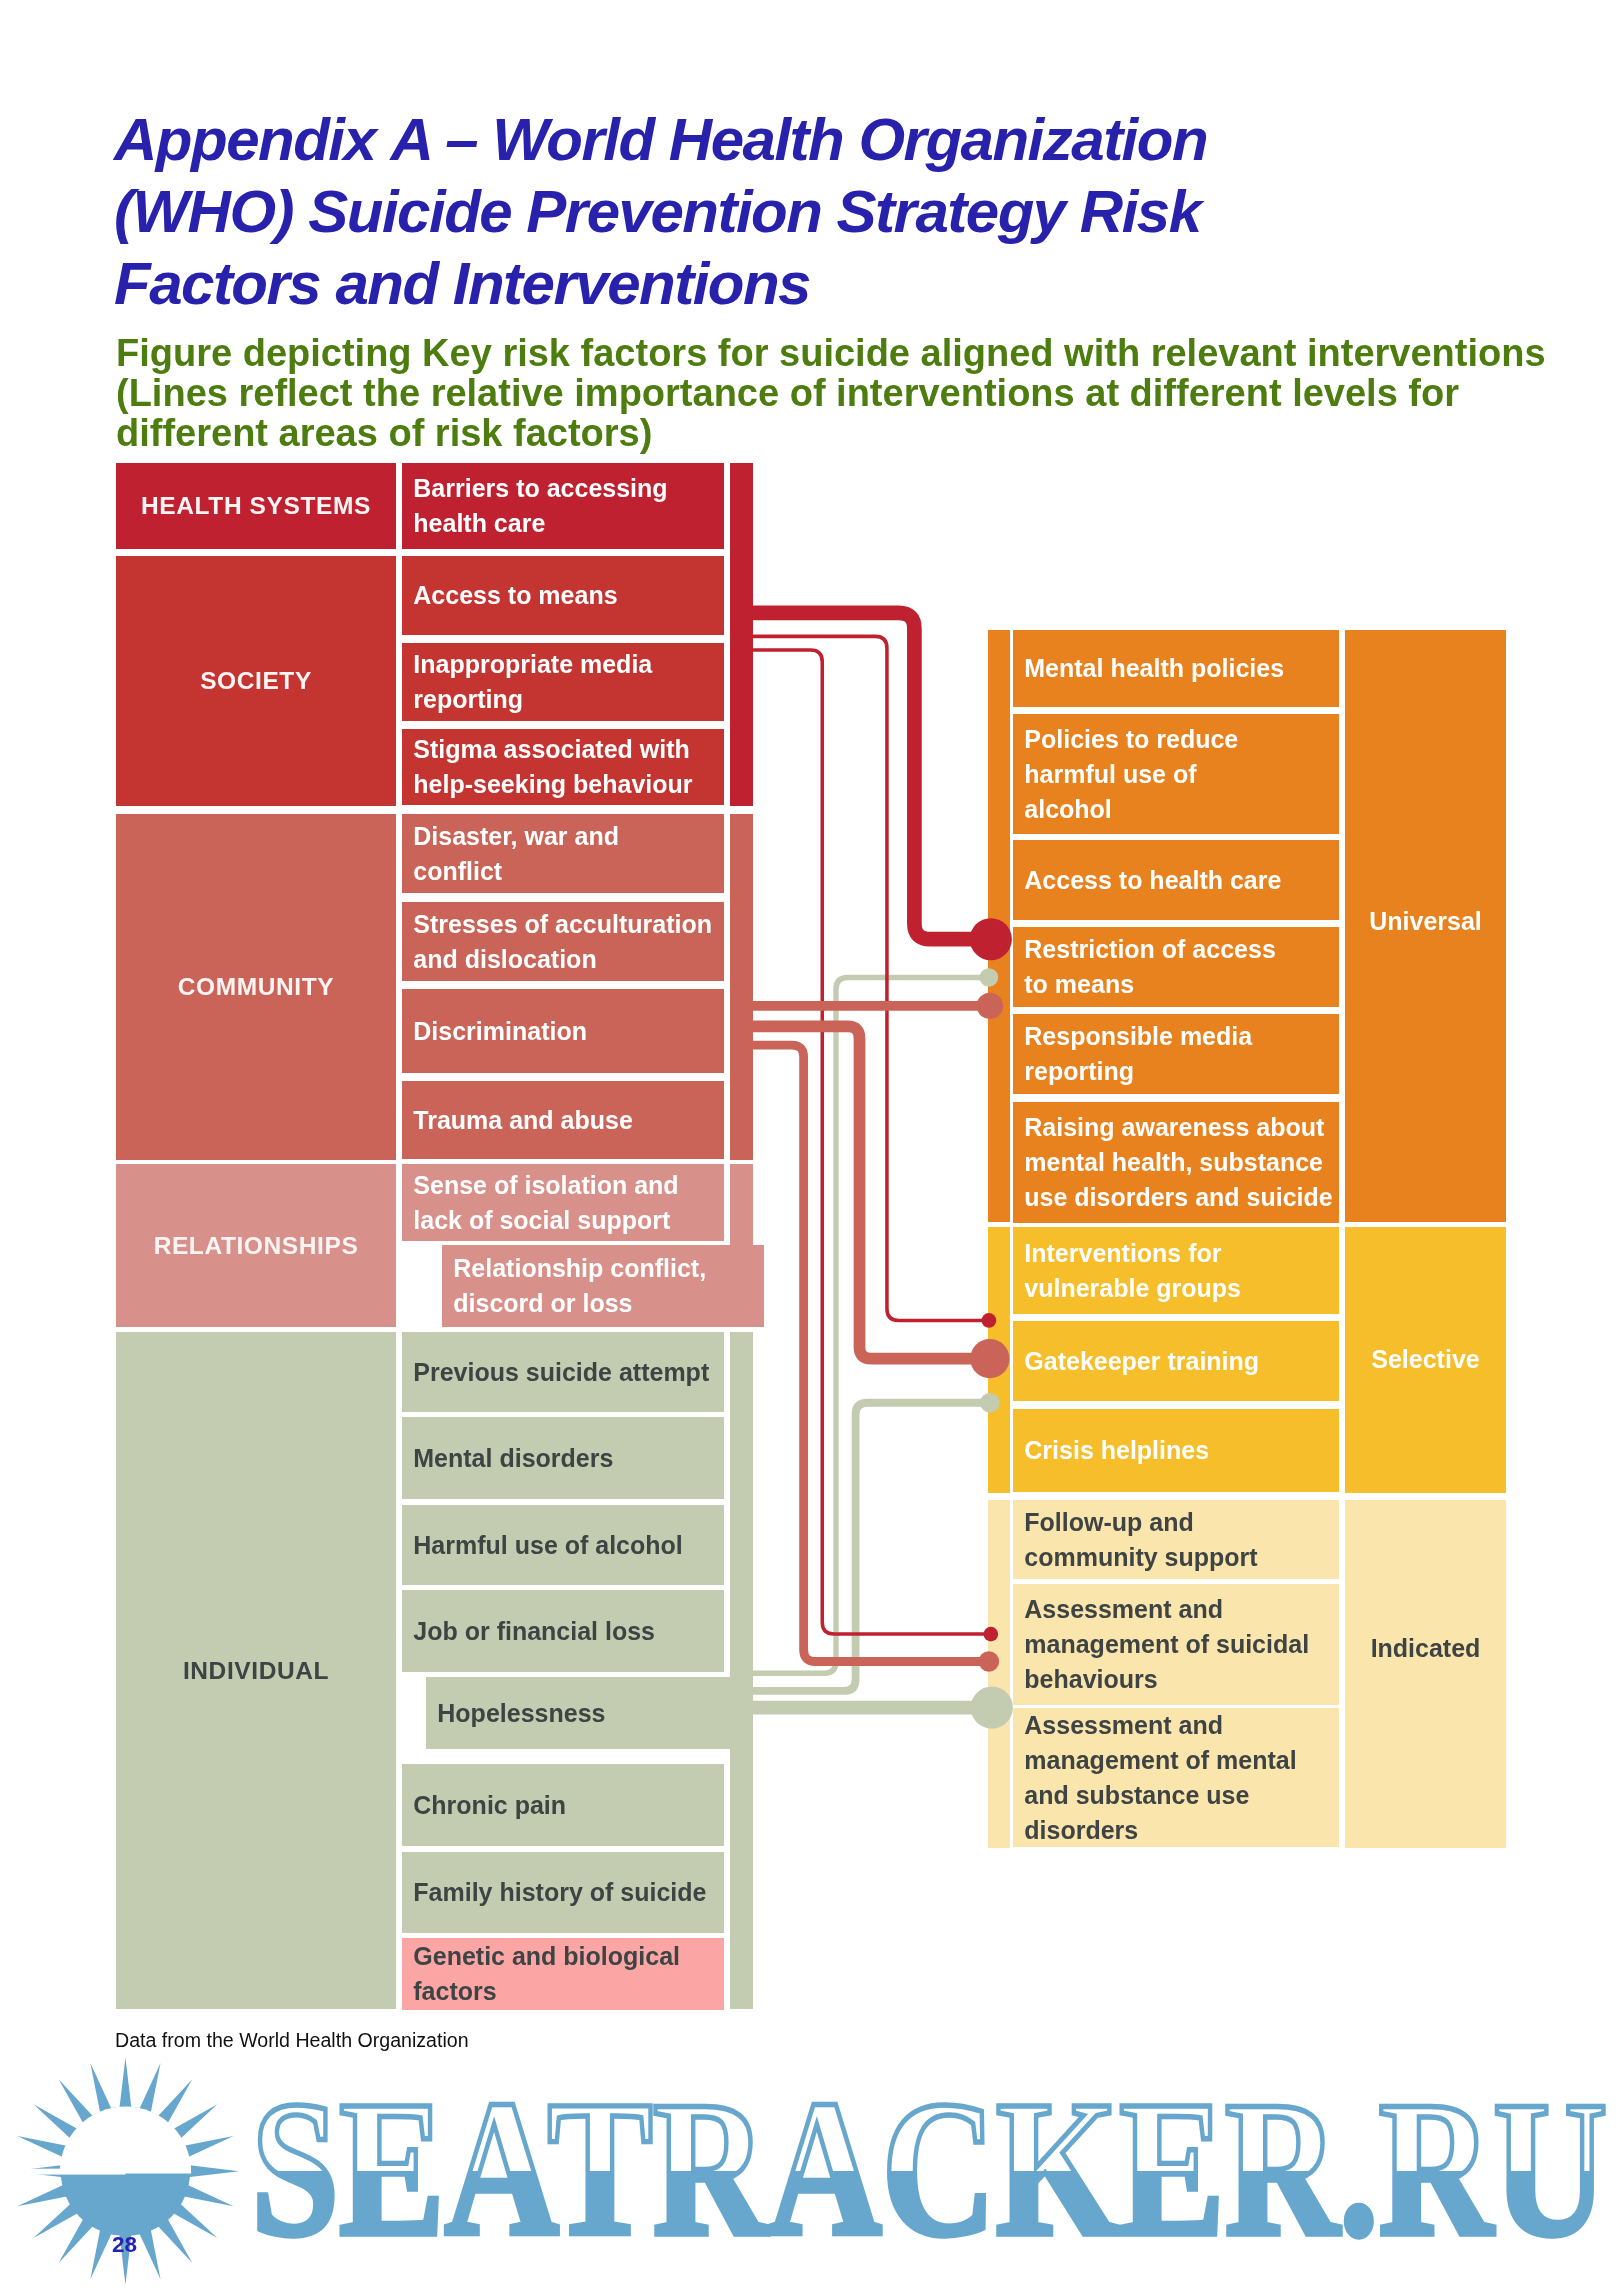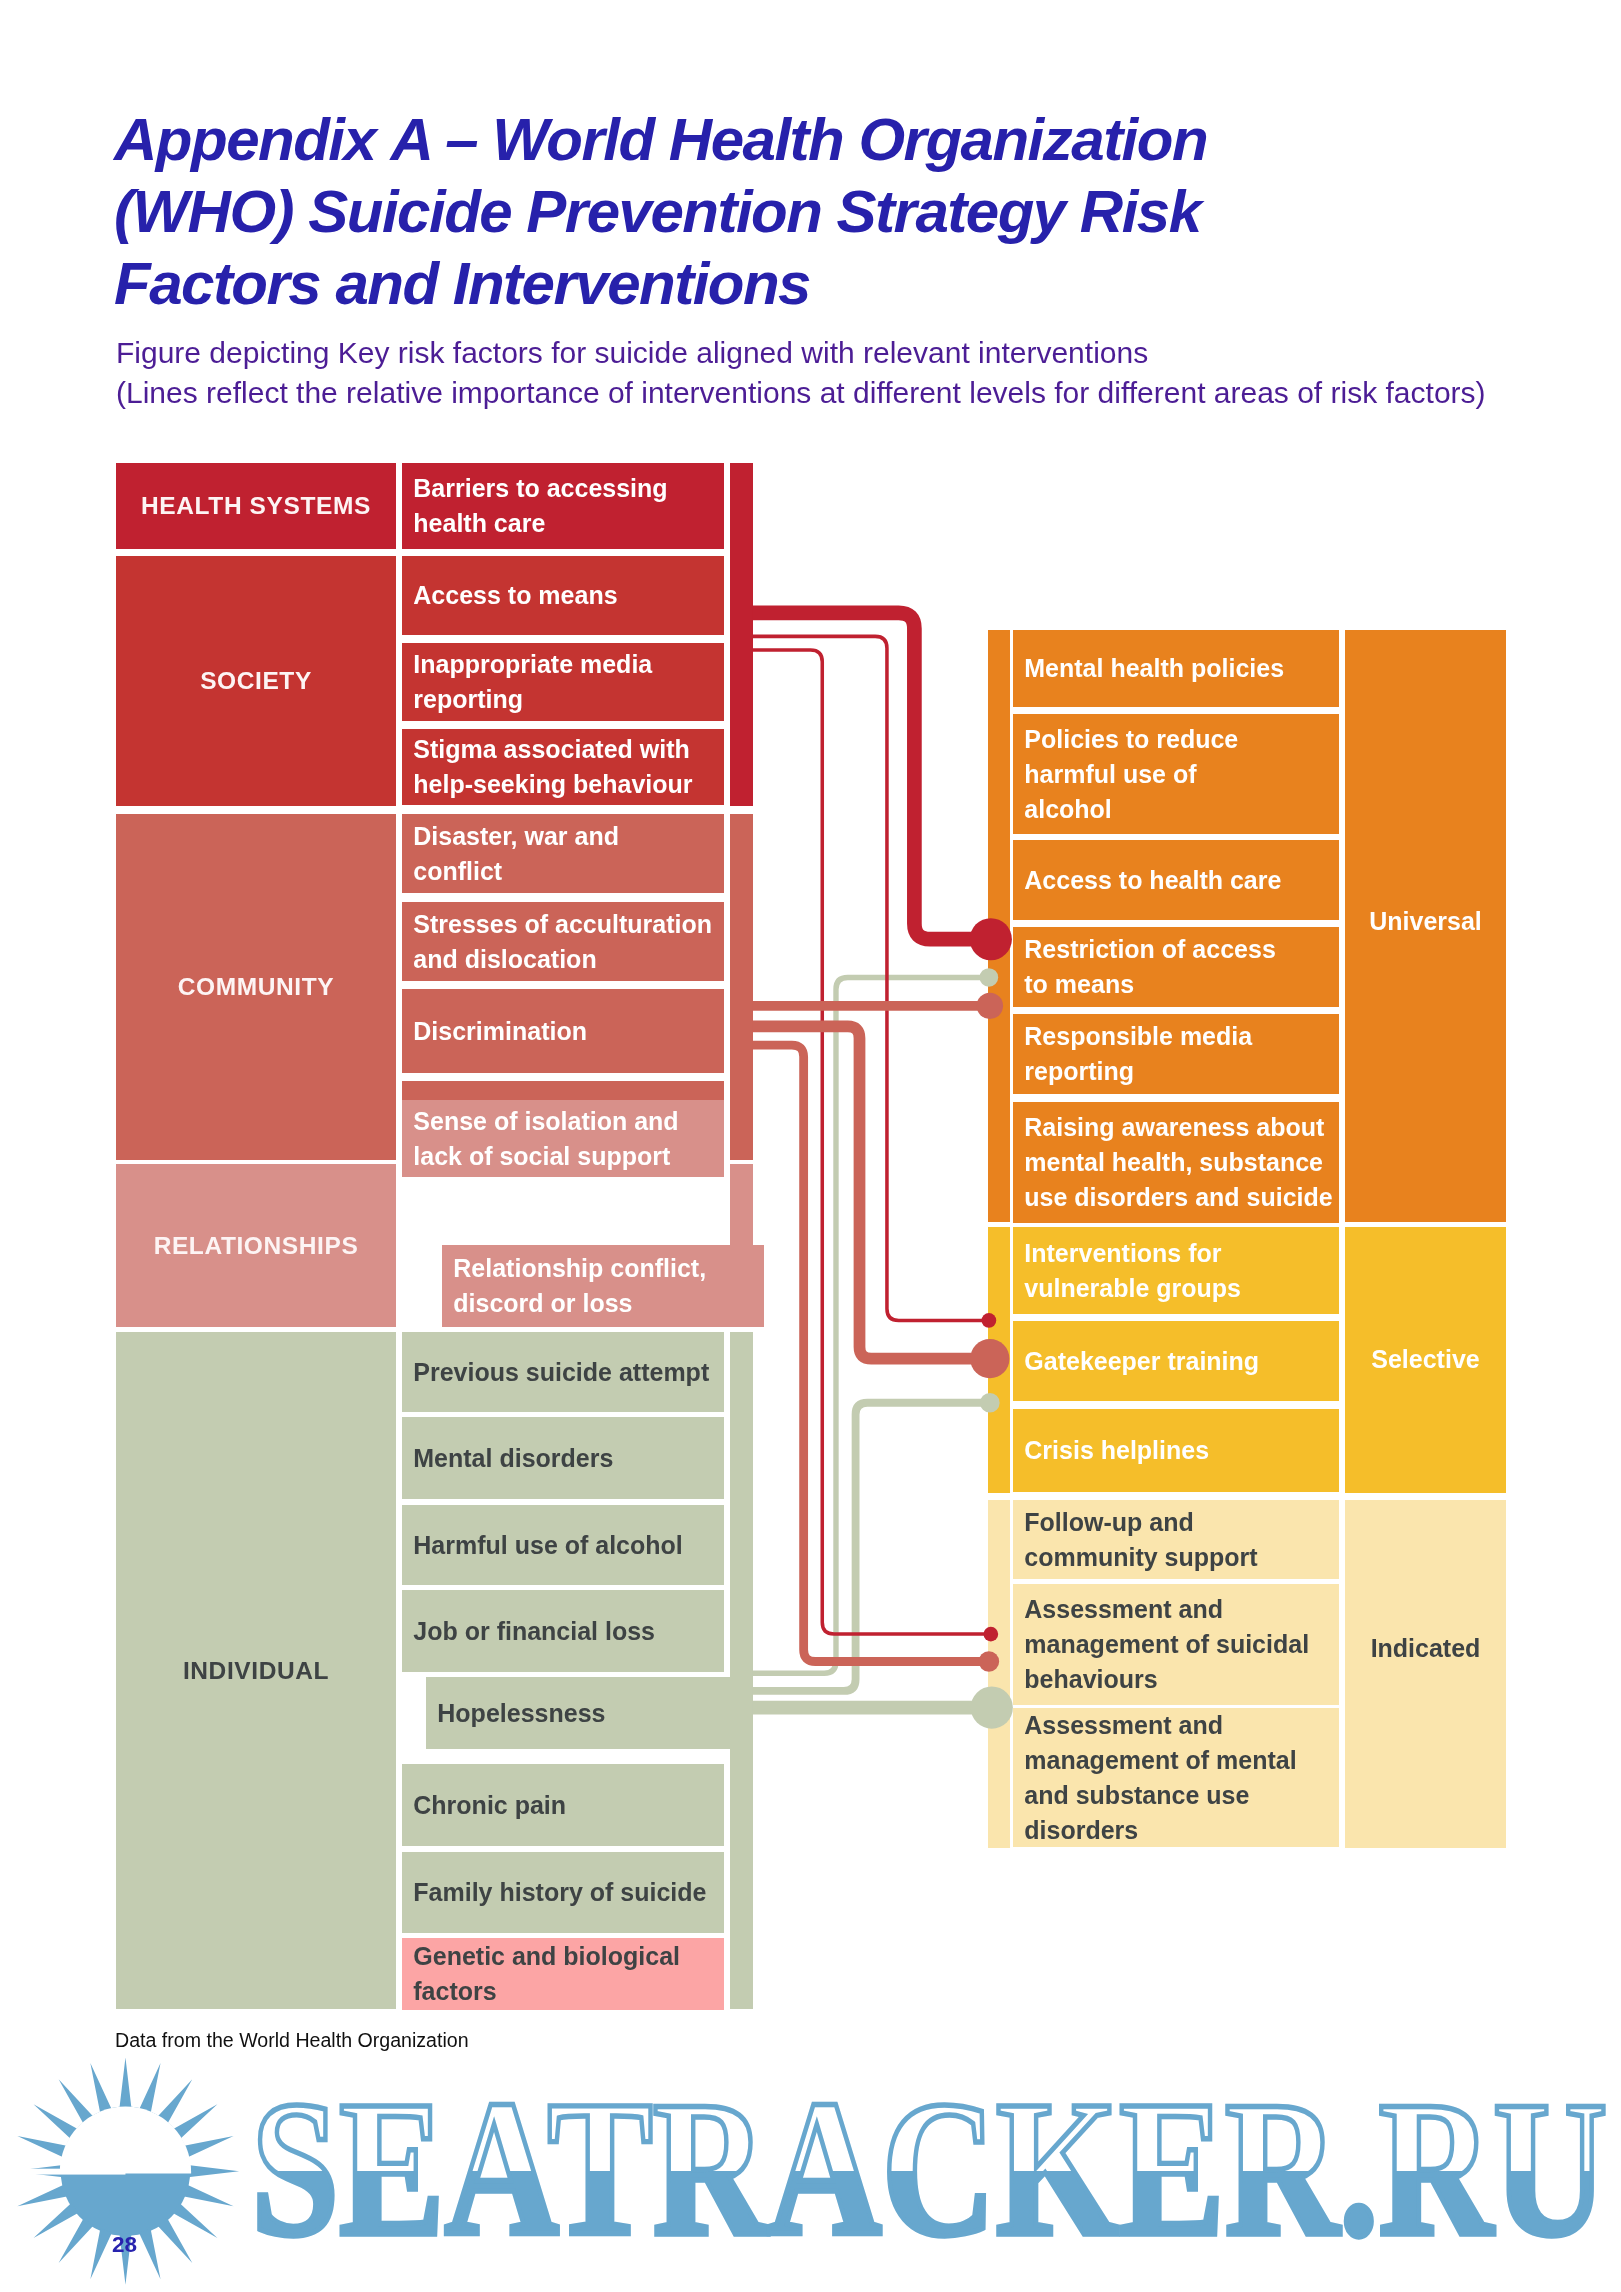--- a/index.html
+++ b/index.html
@@ -3,42 +3,42 @@
 <style>
   html,body{margin:0;padding:0;background:#FFFFFF;}
   .page{position:relative;width:1621px;height:2293px;overflow:hidden;
         font-family:"Liberation Sans",sans-serif;background:#FFFFFF;}
   .abs{position:absolute;box-sizing:border-box;}
   .box{position:absolute;box-sizing:border-box;display:flex;flex-direction:column;justify-content:center;}
   .f{padding-left:11.3px;color:#FFFFFF;font-weight:bold;font-size:25px;line-height:35px;}
   .cat{align-items:center;color:#FDF4F4;font-weight:bold;font-size:24.5px;letter-spacing:0.6px;}
   .title{position:absolute;left:114px;top:104px;color:#2721AB;
          font-size:60px;line-height:72px;font-weight:bold;font-style:italic;letter-spacing:-1.5px;}
-  .sub{position:absolute;left:116px;top:333px;color:#4c1d95;font-size:30px;line-height:40px;}
+  .sub{position:absolute;left:116px;top:333px;color:#4d7c0f;font-size:38px;line-height:40px;font-weight:bold;}
   .foot{position:absolute;left:115px;top:2029px;color:#101010;font-size:19.6px;}
   .pnum{position:absolute;left:112px;top:2232px;color:#2823AE;font-size:22.5px;font-weight:bold;}
 </style></head><body>
 <div class="page">
 
 <div class="title">Appendix&nbsp;A – World Health Organization<br>(WHO) Suicide Prevention Strategy Risk<br>Factors and Interventions</div>
 <div class="sub">Figure depicting Key risk factors for suicide aligned with relevant interventions<br>(Lines reflect the relative importance of interventions at different levels for different areas of risk factors)</div>
 <div class="box cat" style="left:116px;top:463px;width:280px;height:86px;background:#C02130;color:#FDF4F4;">HEALTH SYSTEMS</div>
 <div class="box cat" style="left:116px;top:556px;width:280px;height:250px;background:#C43431;color:#FDF4F4;">SOCIETY</div>
 <div class="box cat" style="left:116px;top:814px;width:280px;height:346px;background:#CB6458;color:#FDF4F4;">COMMUNITY</div>
 <div class="box cat" style="left:116px;top:1164px;width:280px;height:163px;background:#D8908A;color:#FDF4F4;">RELATIONSHIPS</div>
 <div class="box cat" style="left:116px;top:1332px;width:280px;height:677px;background:#C3CCB1;color:#3E4344;">INDIVIDUAL</div>
 <div class="box f" style="left:402px;top:463px;width:322px;height:86px;background:#C02130;color:#FFFFFF;">Barriers to accessing<br>health care</div>
 <div class="box f" style="left:402px;top:556px;width:322px;height:79px;background:#C43431;color:#FFFFFF;">Access to means</div>
 <div class="box f" style="left:402px;top:643px;width:322px;height:78px;background:#C43431;color:#FFFFFF;">Inappropriate media<br>reporting</div>
 <div class="box f" style="left:402px;top:729px;width:322px;height:76px;background:#C43431;color:#FFFFFF;">Stigma associated with<br>help-seeking behaviour</div>
 <div class="box f" style="left:402px;top:814px;width:322px;height:79px;background:#CB6458;color:#FFFFFF;">Disaster, war and<br>conflict</div>
 <div class="box f" style="left:402px;top:902px;width:322px;height:79px;background:#CB6458;color:#FFFFFF;">Stresses of acculturation<br>and dislocation</div>
 <div class="box f" style="left:402px;top:989px;width:322px;height:84px;background:#CB6458;color:#FFFFFF;">Discrimination</div>
 <div class="box f" style="left:402px;top:1081px;width:322px;height:78px;background:#CB6458;color:#FFFFFF;">Trauma and abuse</div>
-<div class="box f" style="left:402px;top:1100px;width:322px;height:77px;background:#D8908A;color:#FFFFFF;">Sense of isolation and<br>lack of social support</div>
+<div class="box f" style="left:402px;top:1164px;width:322px;height:77px;background:#D8908A;color:#FFFFFF;">Sense of isolation and<br>lack of social support</div>
 <div class="box f" style="left:402px;top:1245px;width:322px;height:82px;background:#D8908A;color:#FFFFFF;margin-left:40px;">Relationship conflict,<br>discord or loss</div>
 <div class="box f" style="left:402px;top:1332px;width:322px;height:80px;background:#C3CCB1;color:#3E4344;">Previous suicide attempt</div>
 <div class="box f" style="left:402px;top:1417px;width:322px;height:82px;background:#C3CCB1;color:#3E4344;">Mental disorders</div>
 <div class="box f" style="left:402px;top:1505px;width:322px;height:80px;background:#C3CCB1;color:#3E4344;">Harmful use of alcohol</div>
 <div class="box f" style="left:402px;top:1590px;width:322px;height:82px;background:#C3CCB1;color:#3E4344;">Job or financial loss</div>
 <div class="box f" style="left:426px;top:1677px;width:322px;height:72px;background:#C3CCB1;color:#3E4344;">Hopelessness</div>
 <div class="box f" style="left:402px;top:1764px;width:322px;height:82px;background:#C3CCB1;color:#3E4344;">Chronic pain</div>
 <div class="box f" style="left:402px;top:1852px;width:322px;height:81px;background:#C3CCB1;color:#3E4344;">Family history of suicide</div>
 <div class="box f" style="left:402px;top:1938px;width:322px;height:72px;background:#fca5a5;color:#3E4344;">Genetic and biological<br>factors</div>
 <div class="abs" style="left:730px;top:463px;width:22.5px;height:343px;background:#C02130;"></div>

